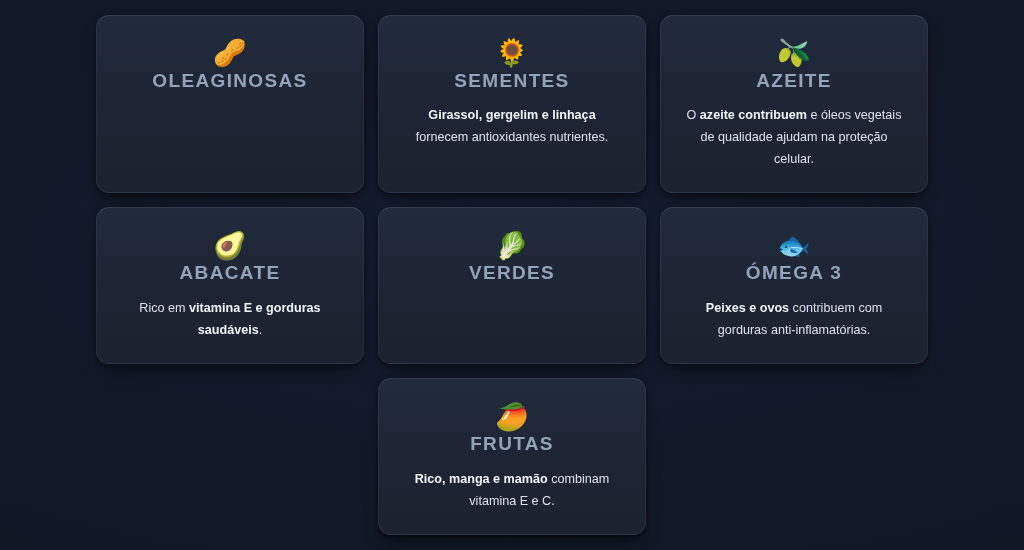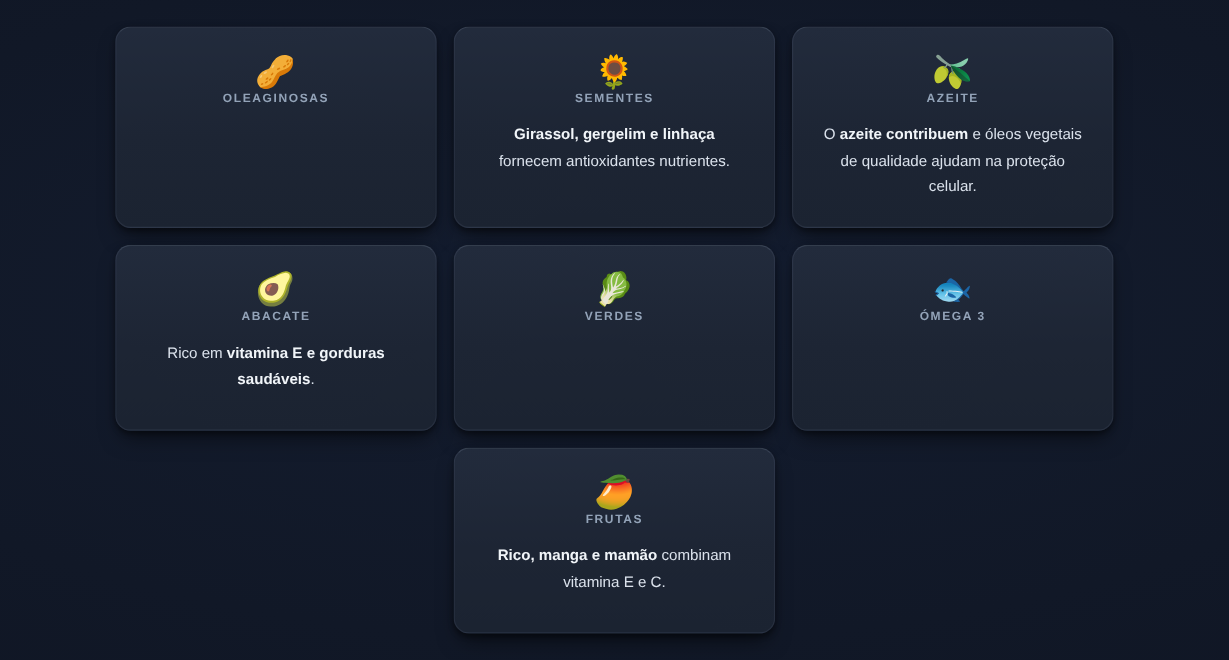--- a/index.html
+++ b/index.html
@@ -61,21 +61,21 @@
     line-height: 1;
     height: 34px;
     display: flex;
     align-items: center;
     justify-content: center;
     font-family: "DejaVu Sans", sans-serif;
   }
 
   .card-title {
     margin-top: 0;
-    font-size: 10px;
+    font-size: 19px;
     font-weight: bold;
     letter-spacing: 1.35px;
     color: #93a3b8;
     text-transform: uppercase;
     line-height: 1.2;
   }
 
   .card-body {
     margin-top: 13px;
     font-size: 12.6px;
@@ -119,20 +119,23 @@
       <span>Rico em </span><b>vitamina E e gorduras saudáveis</b><span>.</span>
     </div>
   </div>
       <div class="card">
     <div class="card-icon">🥬</div>
     <div class="card-title">VERDES</div>
   </div>
       <div class="card">
     <div class="card-icon">🐟</div>
     <div class="card-title">ÓMEGA 3</div>
+    <div class="card-body">
+      <span></span><b>Peixes e ovos</b><span> contribuem com gorduras anti-inflamatórias.</span>
+    </div>
   </div>
       <div class="card">
     <div class="card-icon">🥭</div>
     <div class="card-title">FRUTAS</div>
     <div class="card-body">
       <span></span><b>Rico, manga e mamão</b><span> combinam vitamina E e C.</span>
     </div>
   </div>
     </div>
 </div>

